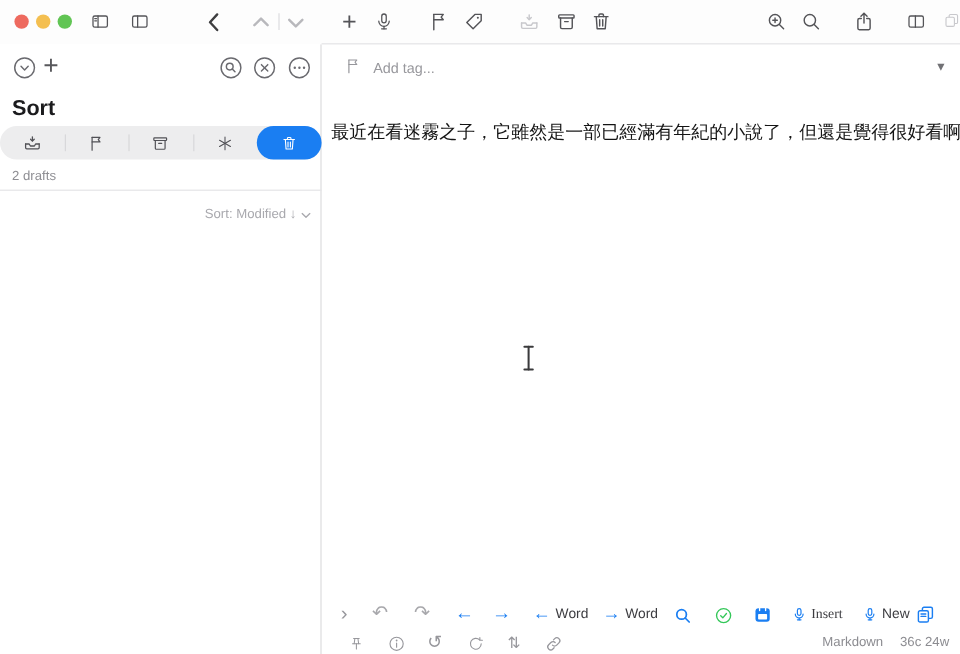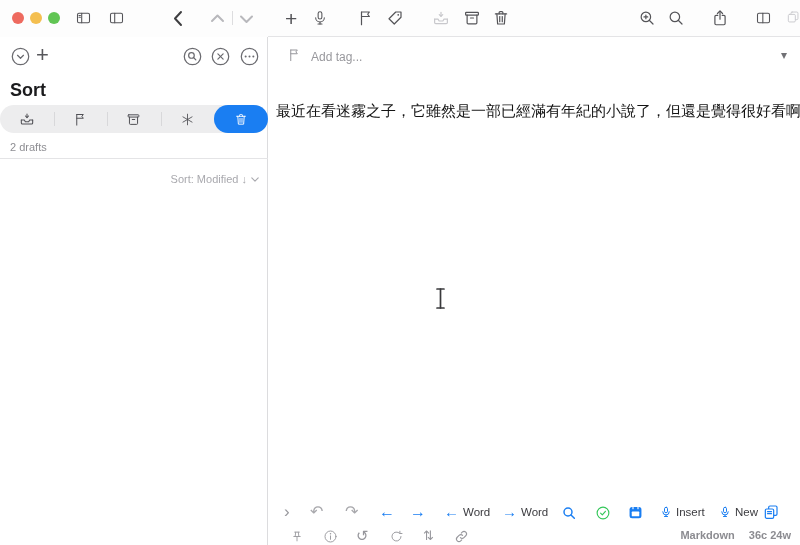--- a/index.html
+++ b/index.html
@@ -26,21 +26,21 @@
   .seg + .seg::before{content:"";position:absolute;left:0;top:7px;bottom:7px;width:1px;background:#d8d8da;}
   .seg.sel{background:#1a7ef2;border-radius:15px;color:#ffffff;}
   .seg.sel::before{display:none;}
   
   .hairline{position:absolute;background:#e4e4e6;height:1px;}
   .tag-row-text{font-size:12px;color:#98989d;}
   .content-text{font-size:15px;color:#141414;line-height:22px;white-space:nowrap;}
   .b1{color:#1a7ef2;}
   .btn-label{font-size:11.5px;color:#3c3c40;}
   .row2icon{color:#97979c;}
-  .statustext{font-size:11px;color:#8c8c91;font-weight:bold;}
+  .statustext{font-size:11px;color:#8c8c91;}
 </style>
 </head>
 <body>
 
 <div class="toolbar">
 
   <span class="traffic abs" style="left:12px;top:12px;background:#ee6a5f;"></span>
   <span class="traffic abs" style="left:30px;top:12px;background:#f4bf50;"></span>
   <span class="traffic abs" style="left:48px;top:12px;background:#61c554;"></span>
 
@@ -292,21 +292,21 @@
 </span>
 <span class="abs" style="left:628px;top:505px;">
   <svg width="15" height="15" viewBox="0 0 24 24">
       <rect x="2.5" y="3" width="19" height="18" rx="4" fill="#1a7ef2"></rect>
       <line x1="8" y1="1.8" x2="8" y2="6" stroke="#fff" stroke-width="1.8" stroke-linecap="round"></line>
       <line x1="16" y1="1.8" x2="16" y2="6" stroke="#fff" stroke-width="1.8" stroke-linecap="round"></line>
       <rect x="6" y="10.5" width="12" height="7.5" rx="1" fill="#ffffff"></rect>
     </svg>
 </span>
 
-<span class="abs" style="left:660px;top:504px;display:flex;align-items:center;gap:4px;">
+<span class="abs" style="left:660px;top:504px;display:flex;align-items:center;gap:4px;font-family:Liberation Serif, serif;">
   <span class="b1">
     <svg class="ic" width="12" height="16" viewBox="0 0 24 24" style="stroke-width:2;">
         <rect x="9" y="2.5" width="6" height="11" rx="3"></rect>
         <path d="M5.5 11.5a6.5 6.5 0 0 0 13 0"></path>
         <line x1="12" y1="18" x2="12" y2="21"></line>
         <line x1="9" y1="21" x2="15" y2="21"></line>
       </svg>
   </span>
   <span class="btn-label">Insert</span>
 </span>

